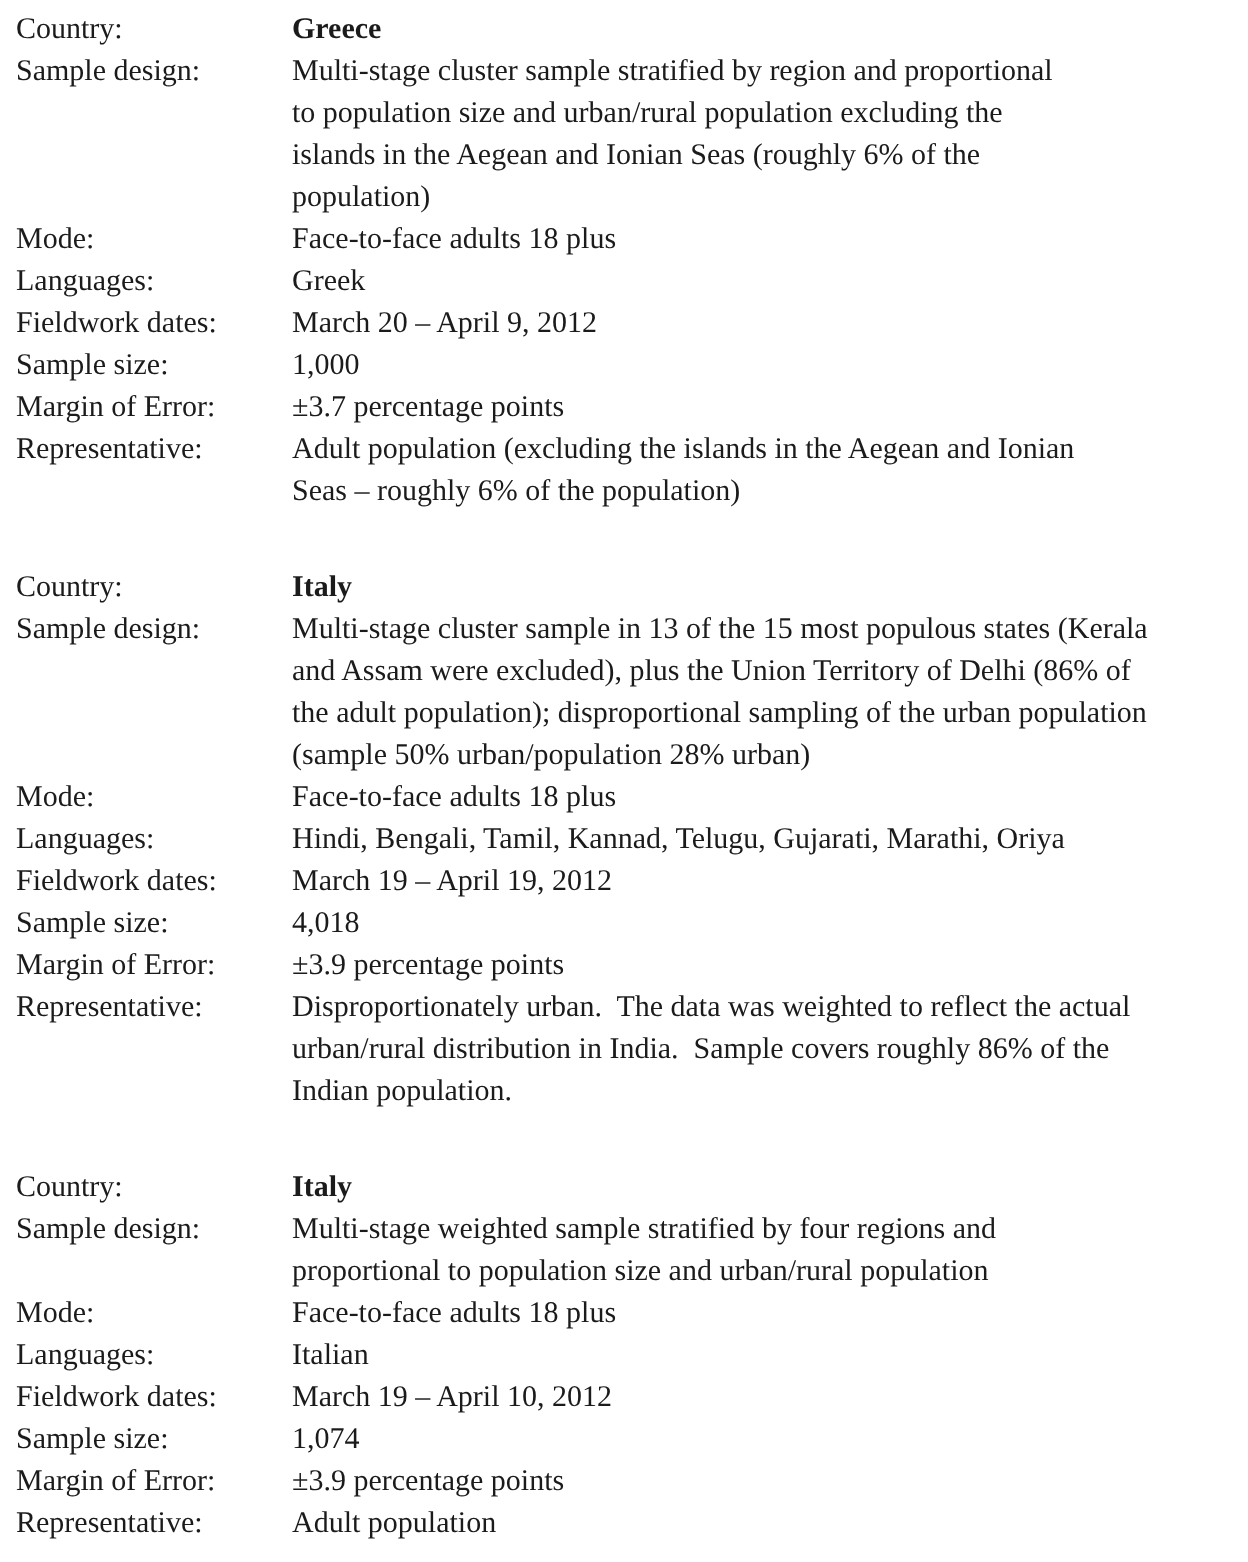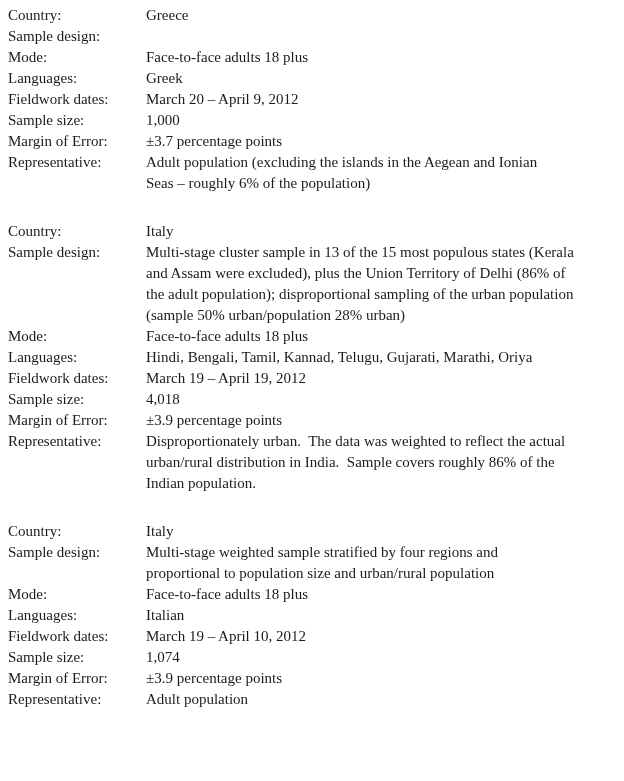--- a/index.html
+++ b/index.html
@@ -32,35 +32,39 @@
     flex: 0 0 138px;
     width: 138px;
     white-space: pre;
   }
   .value {
     flex: 1 1 auto;
     white-space: pre;
     overflow: hidden;
   }
   .value.bold {
-    font-weight: normal;
+    font-weight: bold;
   }
 </style>
 </head>
 <body>
 
 <main class="doc">
     <section class="section">
   <div class="row">
     <div class="label">Country:</div>
     <div class="value bold">Greece</div>
   </div>
 
   <div class="row">
     <div class="label">Sample design:</div>
+    <div class="value">Multi-stage cluster sample stratified by region and proportional
+to population size and urban/rural population excluding the
+islands in the Aegean and Ionian Seas (roughly 6% of the
+population)</div>
   </div>
 
   <div class="row">
     <div class="label">Mode:</div>
     <div class="value">Face-to-face adults 18 plus</div>
   </div>
 
   <div class="row">
     <div class="label">Languages:</div>
     <div class="value">Greek</div>

